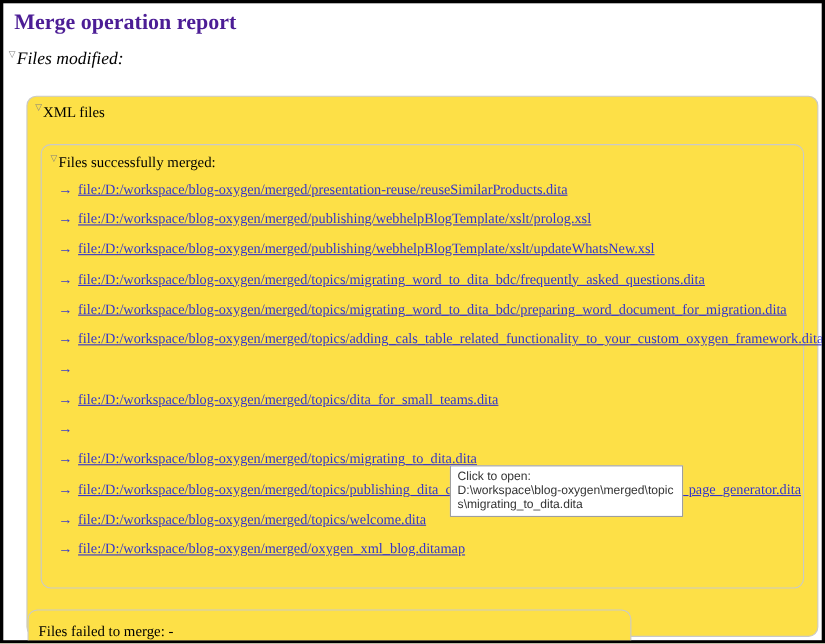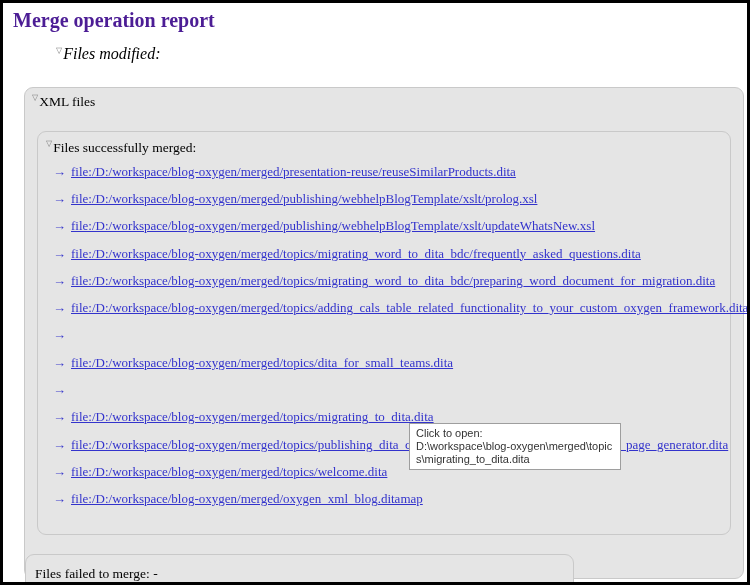--- a/index.html
+++ b/index.html
@@ -23,38 +23,37 @@
     margin: 0;
   }
   .files-modified-row {
     position: absolute;
     left: 5px;
     top: 42px;
     font-size: 16px;
     font-style: italic;
     color: #000;
     white-space: nowrap;
-    margin-left: 48px;
   }
   .toggle {
     display: inline-block;
     font-style: normal;
     font-size: 8px;
     color: #7f7f7f;
     transform: translateY(-6px);
     margin-right: 1px;
     cursor: pointer;
     line-height: 1;
   }
   .box {
     position: absolute;
     box-sizing: border-box;
     border: 1px solid #c9c9c9;
     border-radius: 9px;
-    background: #e5e5e5;
+    background: #fde047;
   }
   .xml-box   { left: 21px; top: 84px;  width: 720px; height: 492px; }
   .merged-box{ left: 12px; top: 43px;  width: 694px; height: 404px; text-align: center; }
   .failed-box{ left: 0; top: 442px; width: 549px; height: 38px; margin-top: 24px;  }
   .box-heading {
     position: absolute;
     font-size: 13.5px;
     color: #000;
     white-space: nowrap;
   }

